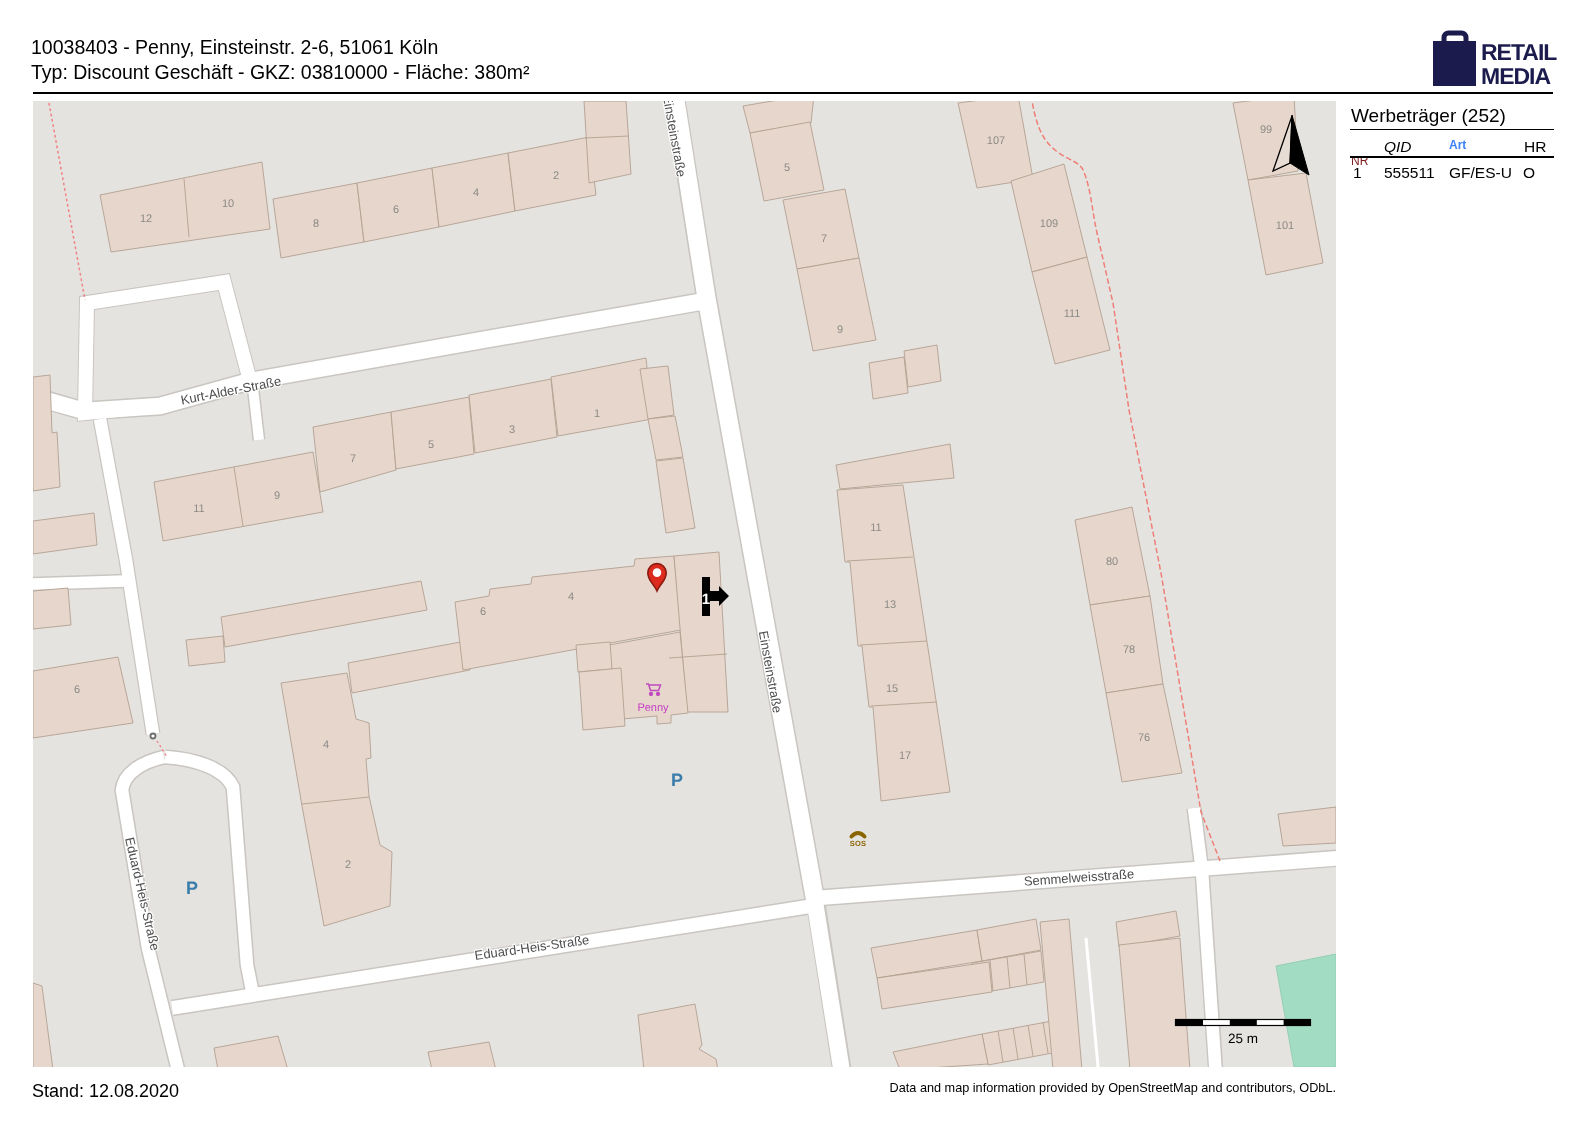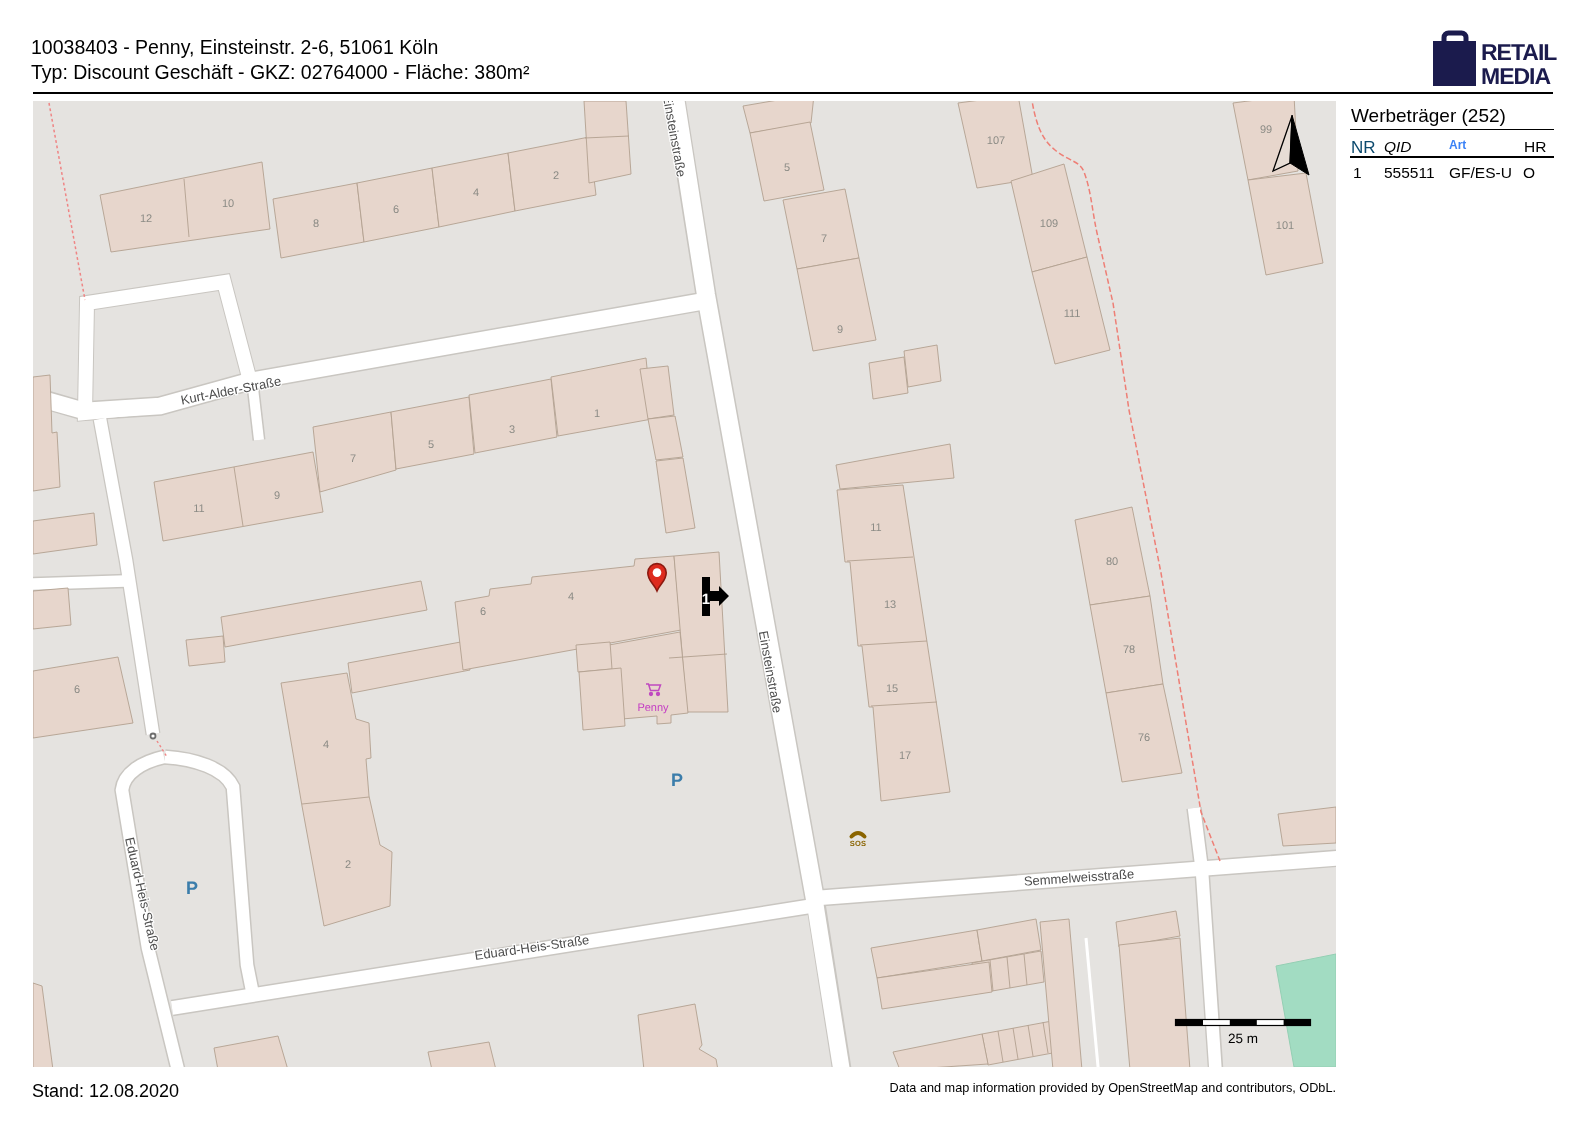--- a/index.html
+++ b/index.html
@@ -4,36 +4,36 @@
 <style>
 html,body{margin:0;padding:0;width:1587px;height:1123px;background:#fff;font-family:"Liberation Sans",sans-serif;}
 svg text{text-rendering:geometricPrecision;}
 .abs{position:absolute;}
 </style>
 </head>
 <body>
 
 <div class="abs" style="left:31px;top:36px;font-size:19.5px;color:#000000;">10038403 - Penny, Einsteinstr. 2-6, 51061 Köln</div>
 
-<div class="abs" style="left:31px;top:61px;font-size:19.5px;color:#000;">Typ: Discount Geschäft - GKZ: 02764000 - Fläche: 380m²</div>
+<div class="abs" style="left:31px;top:61px;font-size:19.5px;color:#000;">Typ: Discount Geschäft - GKZ: 03810000 - Fläche: 380m²</div>
 
 <div class="abs" style="left:33px;top:92px;width:1520px;height:2px;background:#000;"></div>
 
 <svg class="abs" style="left:1425px;top:25px;" width="135" height="66" viewBox="0 0 135 66">
 <path d="M19,17 v-4.5 a4.5,4.5 0 0 1 4.5,-4.5 h13 a4.5,4.5 0 0 1 4.5,4.5 v4.5" fill="none" stroke="#1b1b4d" stroke-width="5"></path>
 <rect x="8" y="16" width="43" height="45" fill="#1b1b4d"></rect>
 <text x="56" y="35" font-size="23" font-weight="bold" fill="#1b1b4d" letter-spacing="-1">RETAIL</text>
 <text x="56" y="59" font-size="23" font-weight="bold" fill="#1b1b4d" letter-spacing="-1">MEDIA</text>
 </svg>
 
 <div class="abs" style="left:1351px;top:105px;font-size:19px;color:#000;text-align:right;">Werbeträger (252)</div>
 
 <div class="abs" style="left:1350px;top:129px;width:204px;height:1px;background:#000;"></div>
 
-<div class="abs" style="left:1351px;top:138px;font-size:17px;color:#0c4a6e;">NR</div>
+<div class="abs" style="left:1351px;top:154px;font-size:12px;color:#7f1d1d;">NR</div>
 <div class="abs" style="left:1384px;top:138px;font-size:15.5px;color:#000;font-style:italic;">QID</div>
 <div class="abs" style="left:1449px;top:138px;font-size:12px;color:#3b82f6;font-weight:bold;">Art</div>
 <div class="abs" style="left:1524px;top:138px;font-size:15.5px;color:#000;">HR</div>
 
 <div class="abs" style="left:1350px;top:156px;width:204px;height:2px;background:#000;"></div>
 
 <div class="abs" style="left:1353px;top:164px;font-size:15.5px;color:#000;">1</div>
 <div class="abs" style="left:1384px;top:164px;font-size:15.5px;color:#000;">555511</div>
 <div class="abs" style="left:1449px;top:164px;font-size:15.5px;color:#000;">GF/ES-U</div>
 <div class="abs" style="left:1523px;top:164px;font-size:15.5px;color:#000;">O</div>

